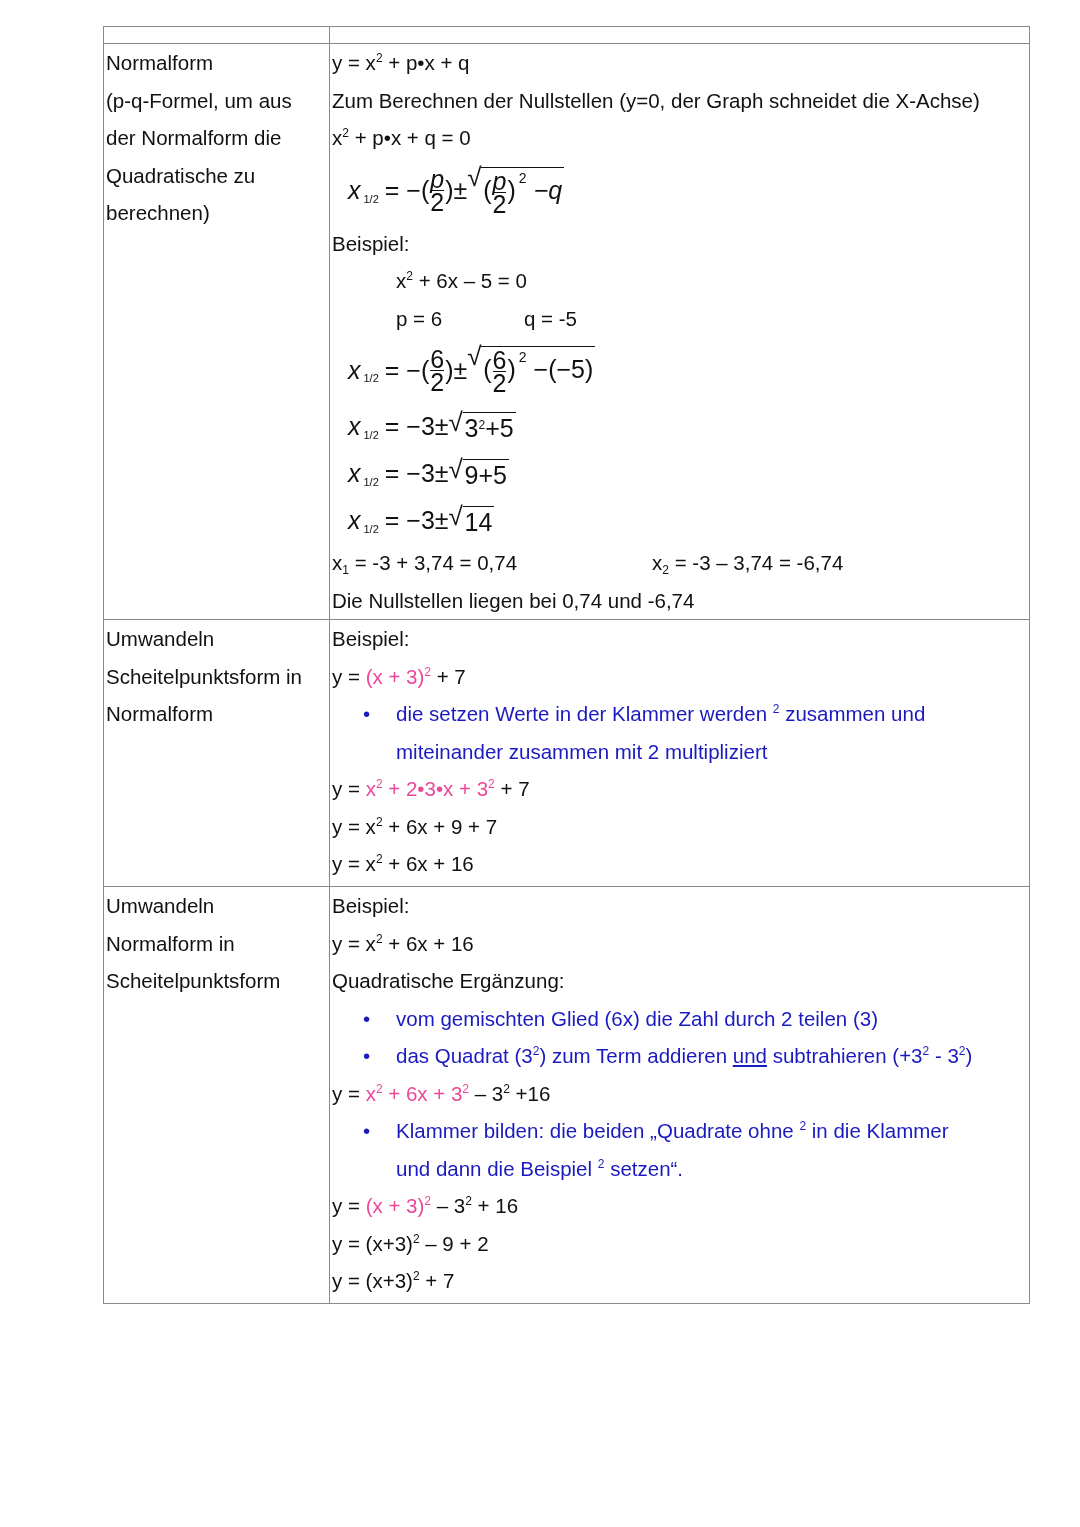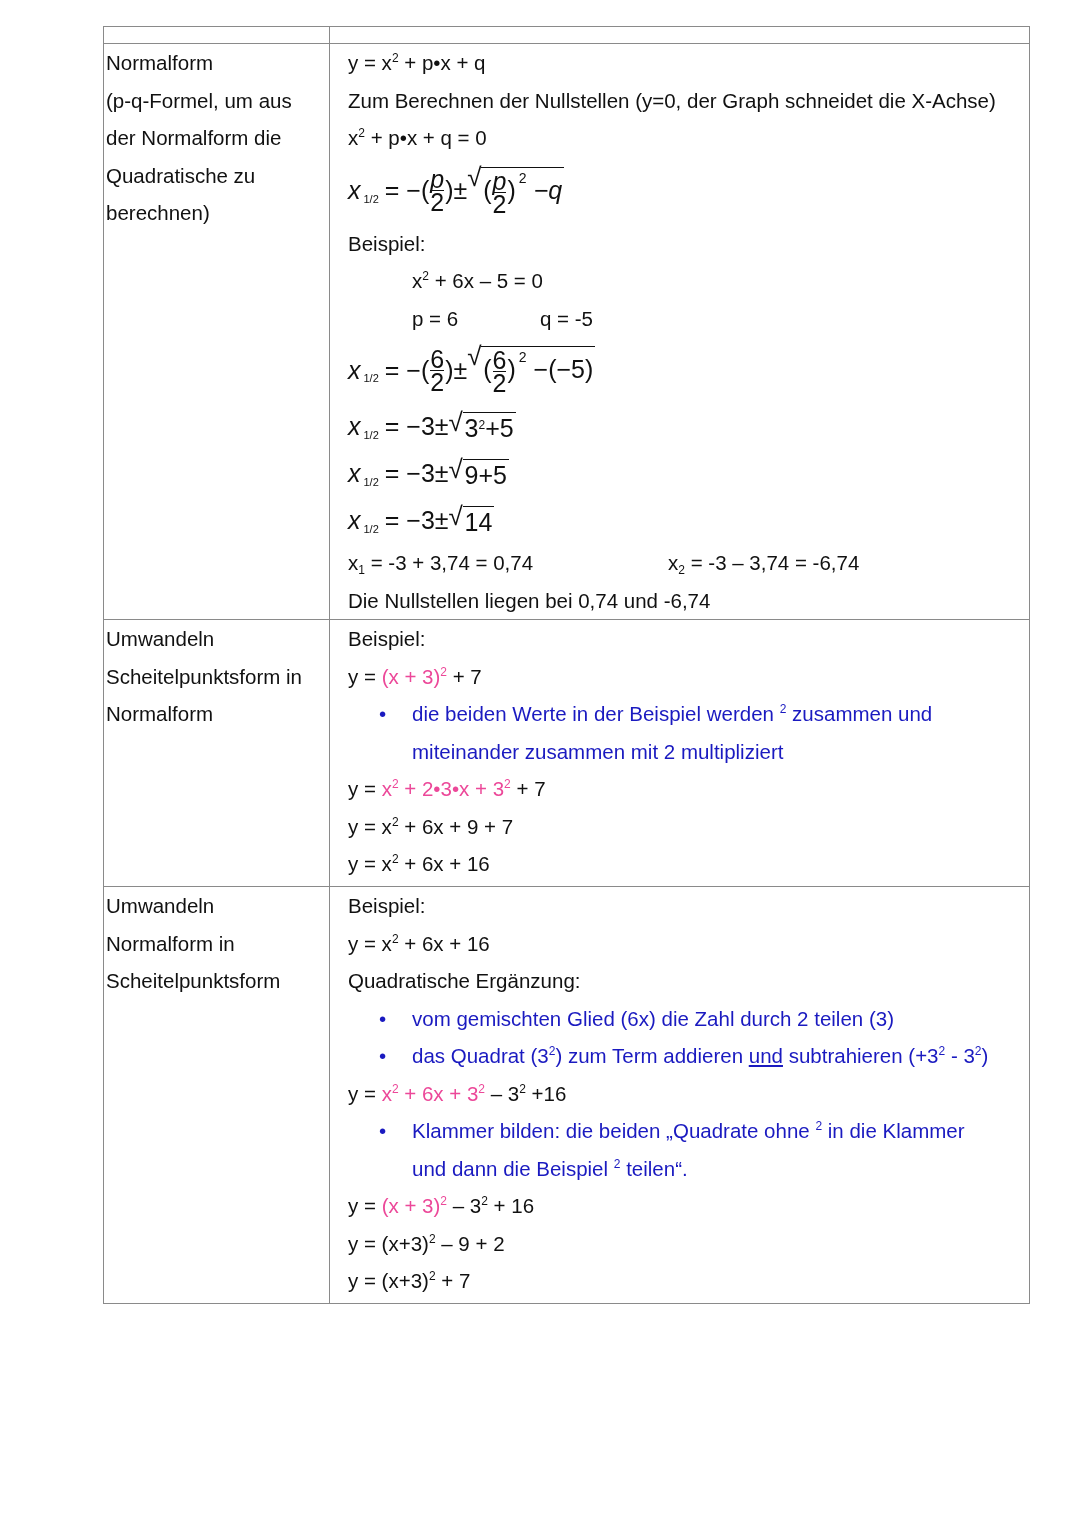--- a/index.html
+++ b/index.html
@@ -6,21 +6,21 @@
   body { width: 1080px; height: 1527px; position: relative; overflow: hidden;
          font-family: "Liberation Sans", sans-serif; color: #111; }
   .tbl { position: absolute; left: 103px; top: 26px; width: 926px;
          border-collapse: collapse; table-layout: fixed; }
   .tbl td { border: 1.5px solid #8a8a8a; vertical-align: top; padding: 0; }
   .c1 { width: 226px; }
   .c2 { width: 700px; }
   .empty-row td { height: 16px; }
   .line { height: 37.5px; line-height: 37.5px; font-size: 20.5px; white-space: nowrap; }
   .lc .line { padding-left: 2px; }
-  .rc .line { padding-left: 2px; margin-left: 16px; }
+  .rc .line { padding-left: 2px; }
   .ind { padding-left: 66px !important; }
   .bullet { position: relative; padding-left: 66px !important; color: #1a1ac0; }
   .bullet .dot { position: absolute; left: 33px; top: 0; color: #1a1ac0; }
   .red { color: #ec4899; }
   sup { font-size: 12px; vertical-align: 0; position: relative; top: -8px; line-height: 0; }
   sub { font-size: 12px; position: relative; top: 4px; line-height: 0; vertical-align: 0; }
   .u { text-decoration: underline; }
   
   .math { position: relative; font-size: 25px; padding-left: 18px; white-space: nowrap; }
   .math .var { font-style: italic; }
@@ -119,21 +119,21 @@
 
   <tr>
     <td class="lc">
       <div class="line">Umwandeln</div>
       <div class="line">Scheitelpunktsform in</div>
       <div class="line">Normalform</div>
     </td>
     <td class="rc" style="height:266px">
       <div class="line">Beispiel:</div>
       <div class="line"><span>y = </span><span class="red">(x + 3)</span><sup class="red">2</sup><span> + 7</span></div>
-      <div class="line bullet"><span class="dot">•</span><span>die beiden Werte in der Beispiel werden </span><sup>2</sup><span> zusammen und</span></div>
+      <div class="line bullet"><span class="dot">•</span><span>die setzen Werte in der Klammer werden </span><sup>2</sup><span> zusammen und</span></div>
       <div class="line bullet">miteinander zusammen mit 2 multipliziert</div>
       <div class="line"><span>y = </span><span class="red">x</span><sup class="red">2</sup><span class="red"> + 2•3•x + 3</span><sup class="red">2</sup><span> + 7</span></div>
       <div class="line"><span>y = x</span><sup>2</sup><span> + 6x + 9 + 7</span></div>
       <div class="line"><span>y = x</span><sup>2</sup><span> + 6x + 16</span></div>
     </td>
   </tr>
 
   <tr>
     <td class="lc">
       <div class="line">Umwandeln</div>
@@ -141,20 +141,20 @@
       <div class="line">Scheitelpunktsform</div>
     </td>
     <td class="rc" style="height:416px">
       <div class="line">Beispiel:</div>
       <div class="line"><span>y = x</span><sup>2</sup><span> + 6x + 16</span></div>
       <div class="line">Quadratische Ergänzung:</div>
       <div class="line bullet"><span class="dot">•</span><span>vom gemischten Glied (6x) die Zahl durch 2 teilen (3)</span></div>
       <div class="line bullet"><span class="dot">•</span><span>das Quadrat (3</span><sup>2</sup><span>) zum Term addieren </span><span class="u">und</span><span> subtrahieren (+3</span><sup>2</sup><span> - 3</span><sup>2</sup><span>)</span></div>
       <div class="line"><span>y = </span><span class="red">x</span><sup class="red">2</sup><span class="red"> + 6x + 3</span><sup class="red">2</sup><span> – 3</span><sup>2</sup><span> +16</span></div>
       <div class="line bullet"><span class="dot">•</span><span>Klammer bilden: die beiden „Quadrate ohne </span><sup>2</sup><span> in die Klammer</span></div>
-      <div class="line bullet"><span>und dann die Beispiel </span><sup>2</sup><span> teilen“.</span></div>
+      <div class="line bullet"><span>und dann die Beispiel </span><sup>2</sup><span> setzen“.</span></div>
       <div class="line"><span>y = </span><span class="red">(x + 3)</span><sup class="red">2</sup><span> – 3</span><sup>2</sup><span> + 16</span></div>
       <div class="line"><span>y = (x+3)</span><sup>2</sup><span> – 9 + 2</span></div>
       <div class="line"><span>y = (x+3)</span><sup>2</sup><span> + 7</span></div>
     </td>
   </tr>
 </tbody>
   </table>
 
 </body></html>

